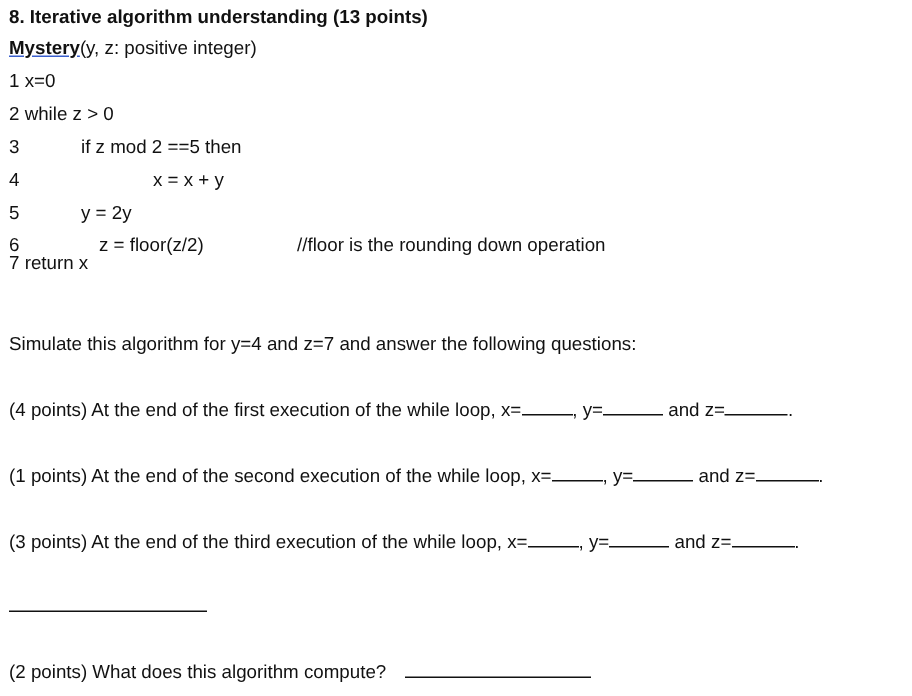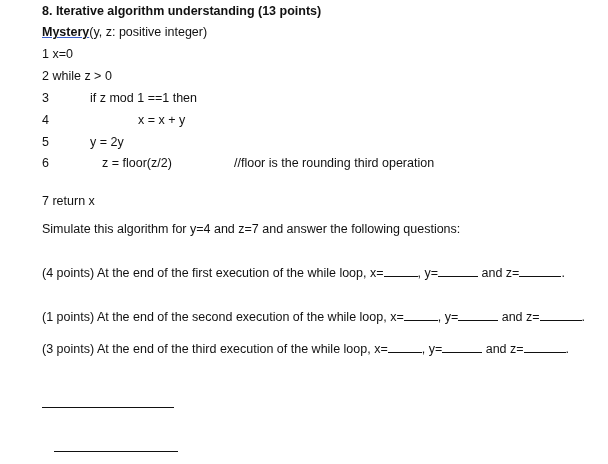--- a/index.html
+++ b/index.html
@@ -1,70 +1,70 @@
 <!DOCTYPE html>
 <html><head>
 <meta charset="utf-8">
 <style>
   html, body { margin: 0; padding: 0; background: #ffffff; }
   body {
     width: 608px; height: 464px; position: relative; overflow: hidden;
     font-family: "Liberation Sans", "DejaVu Sans", sans-serif;
     font-size: 12.5px; color: #111111;
   }
-  .line { position: absolute; left: 6px; white-space: nowrap; line-height: 16px; margin-left: 36px; }
+  .line { position: absolute; left: 6px; white-space: nowrap; line-height: 16px; }
   .title { font-weight: bold; }
   .mystery { font-weight: bold; text-decoration: underline; text-decoration-color: #3a5fcd; }
   .code { position: absolute; white-space: nowrap; }
   .blank { display: inline-block; border-bottom: 1px solid #111; height: 12px; vertical-align: baseline; }
 </style>
 </head>
 <body>
 
 <div class="line title" style="top:3px;">8. Iterative algorithm understanding (13 points)</div>
 
 <div class="line" style="top:24px;">
   <span class="mystery">Mystery</span><span>(y, z: positive integer)</span>
 </div>
 
 <div class="line" style="top:46px;">1 x=0</div>
 <div class="line" style="top:68px;">2 while z &gt; 0</div>
 
 <div class="line" style="top:90px;">
   <span>3</span>
-  <span class="code" style="left:48px;">if z mod 1 ==1 then</span>
+  <span class="code" style="left:48px;">if z mod 2 ==5 then</span>
 </div>
 <div class="line" style="top:112px;">
   <span>4</span>
   <span class="code" style="left:96px;">x = x + y</span>
 </div>
 <div class="line" style="top:134px;">
   <span>5</span>
   <span class="code" style="left:48px;">y = 2y</span>
 </div>
 <div class="line" style="top:155px;">
   <span>6</span>
   <span class="code" style="left:60px;">z = floor(z/2)</span>
-  <span class="code" style="left:192px;">//floor is the rounding third operation</span>
+  <span class="code" style="left:192px;">//floor is the rounding down operation</span>
 </div>
-<div class="line" style="top:193px;">7 return x</div>
+<div class="line" style="top:167px;">7 return x</div>
 
 <div class="line" style="top:221px;text-align:right;">Simulate this algorithm for y=4 and z=7 and answer the following questions:</div>
 
 <div class="line" style="top:264px;">
   <span>(4 points) At the end of the first execution of the while loop, x=</span><span class="blank" style="width:34px;"></span><span>, y=</span><span class="blank" style="width:40px;"></span><span> and z=</span><span class="blank" style="width:42px;"></span><span>.</span>
 </div>
 
 <div class="line" style="top:308px;">
   <span>(1 points) At the end of the second execution of the while loop, x=</span><span class="blank" style="width:34px;"></span><span>, y=</span><span class="blank" style="width:40px;"></span><span> and z=</span><span class="blank" style="width:42px;"></span><span>.</span>
 </div>
 
-<div class="line" style="top:340px;">
+<div class="line" style="top:352px;">
   <span>(3 points) At the end of the third execution of the while loop, x=</span><span class="blank" style="width:34px;"></span><span>, y=</span><span class="blank" style="width:40px;"></span><span> and z=</span><span class="blank" style="width:42px;"></span><span>.</span>
 </div>
 
 <div class="line" style="top:395px;">
   <span class="blank" style="width:132px;"></span>
 </div>
 
 <div class="line" style="top:439px;">
-  <span class="blank" style="width:124px; margin-left:12px;"></span>
+  <span>(2 points) What does this algorithm compute?</span><span class="blank" style="width:124px; margin-left:12px;"></span>
 </div>
 
 </body></html>

